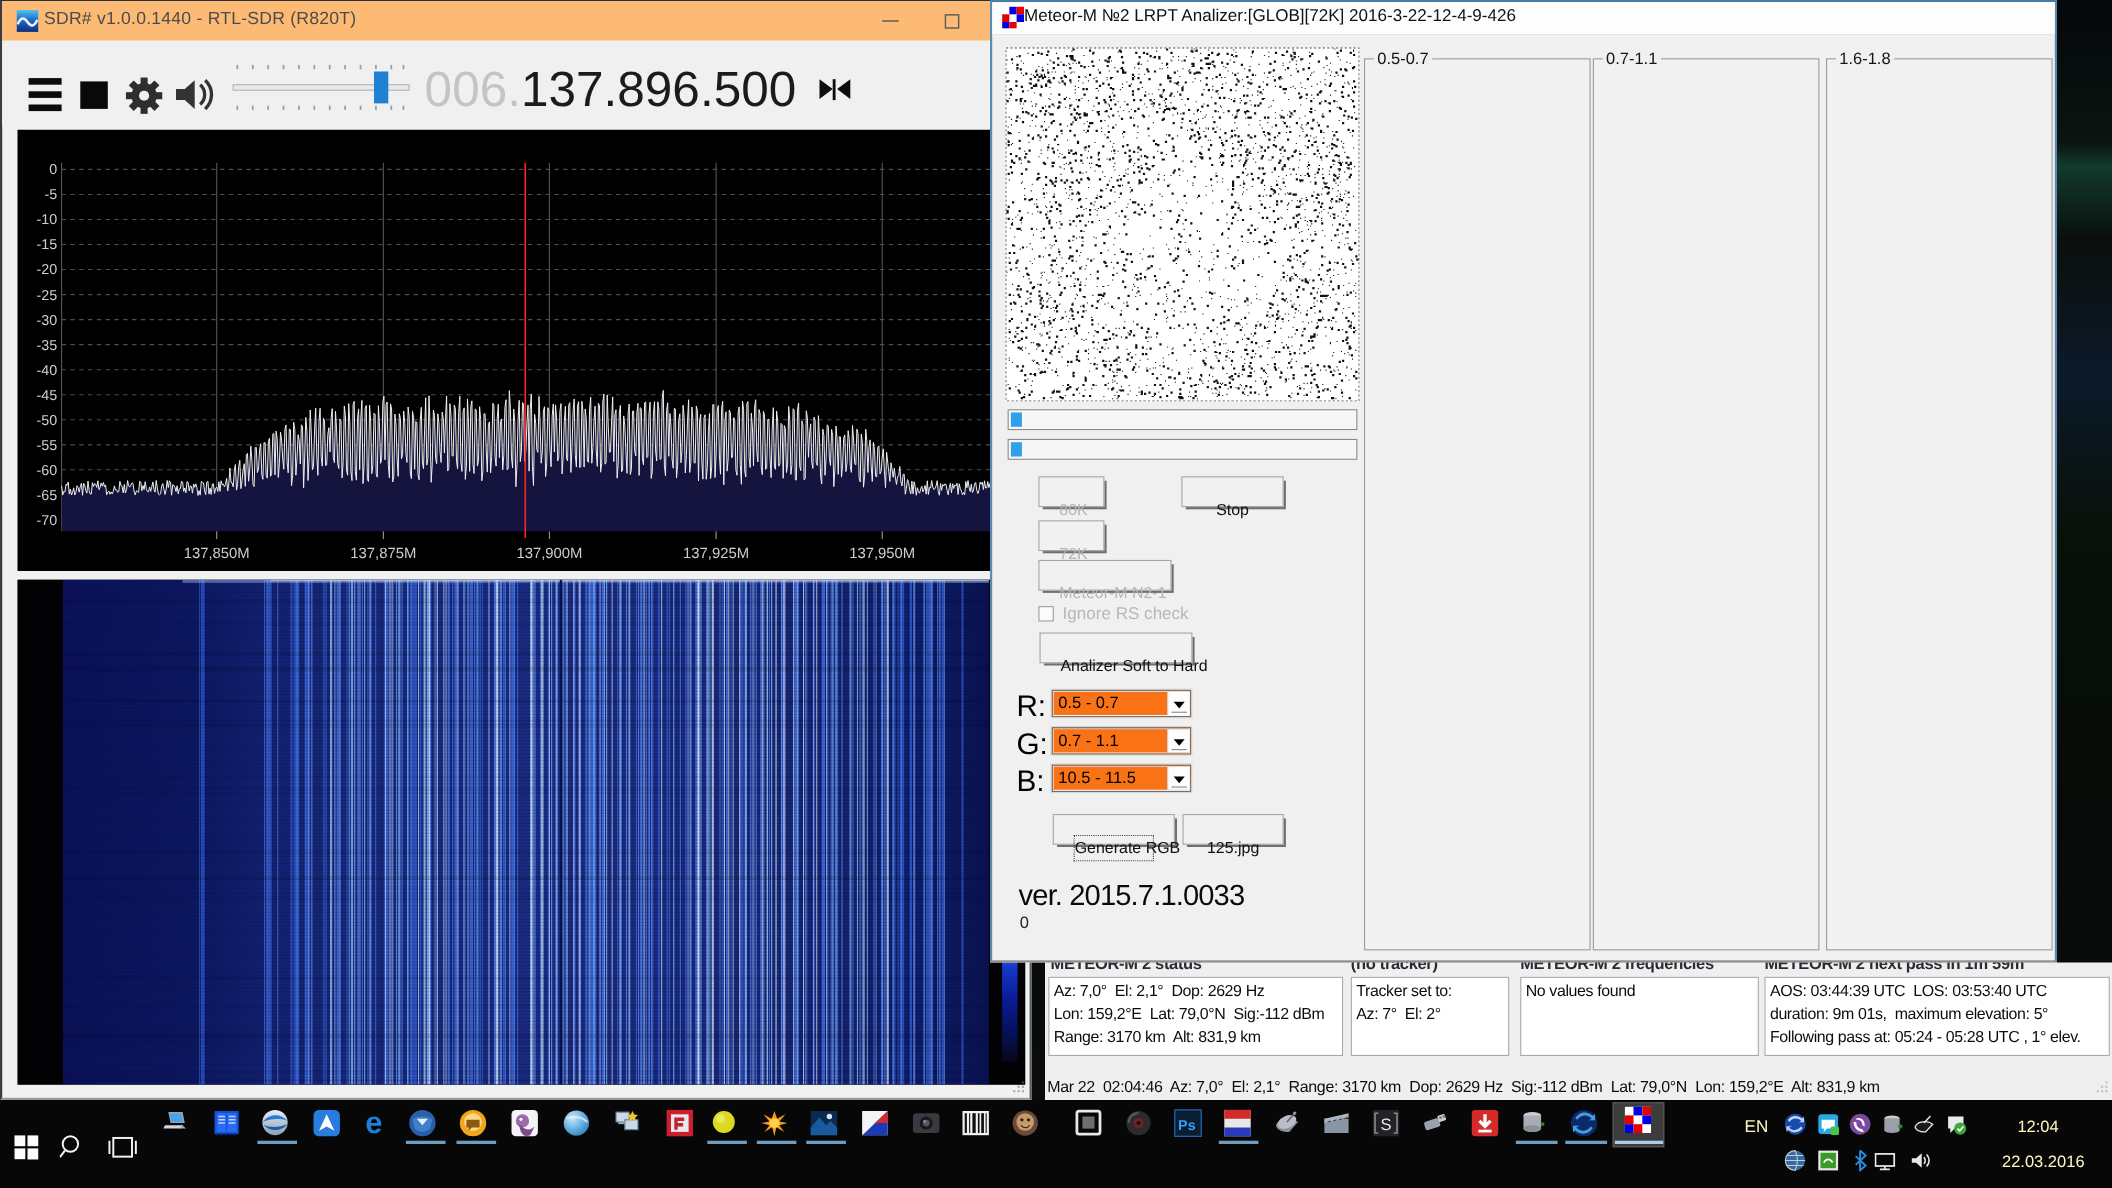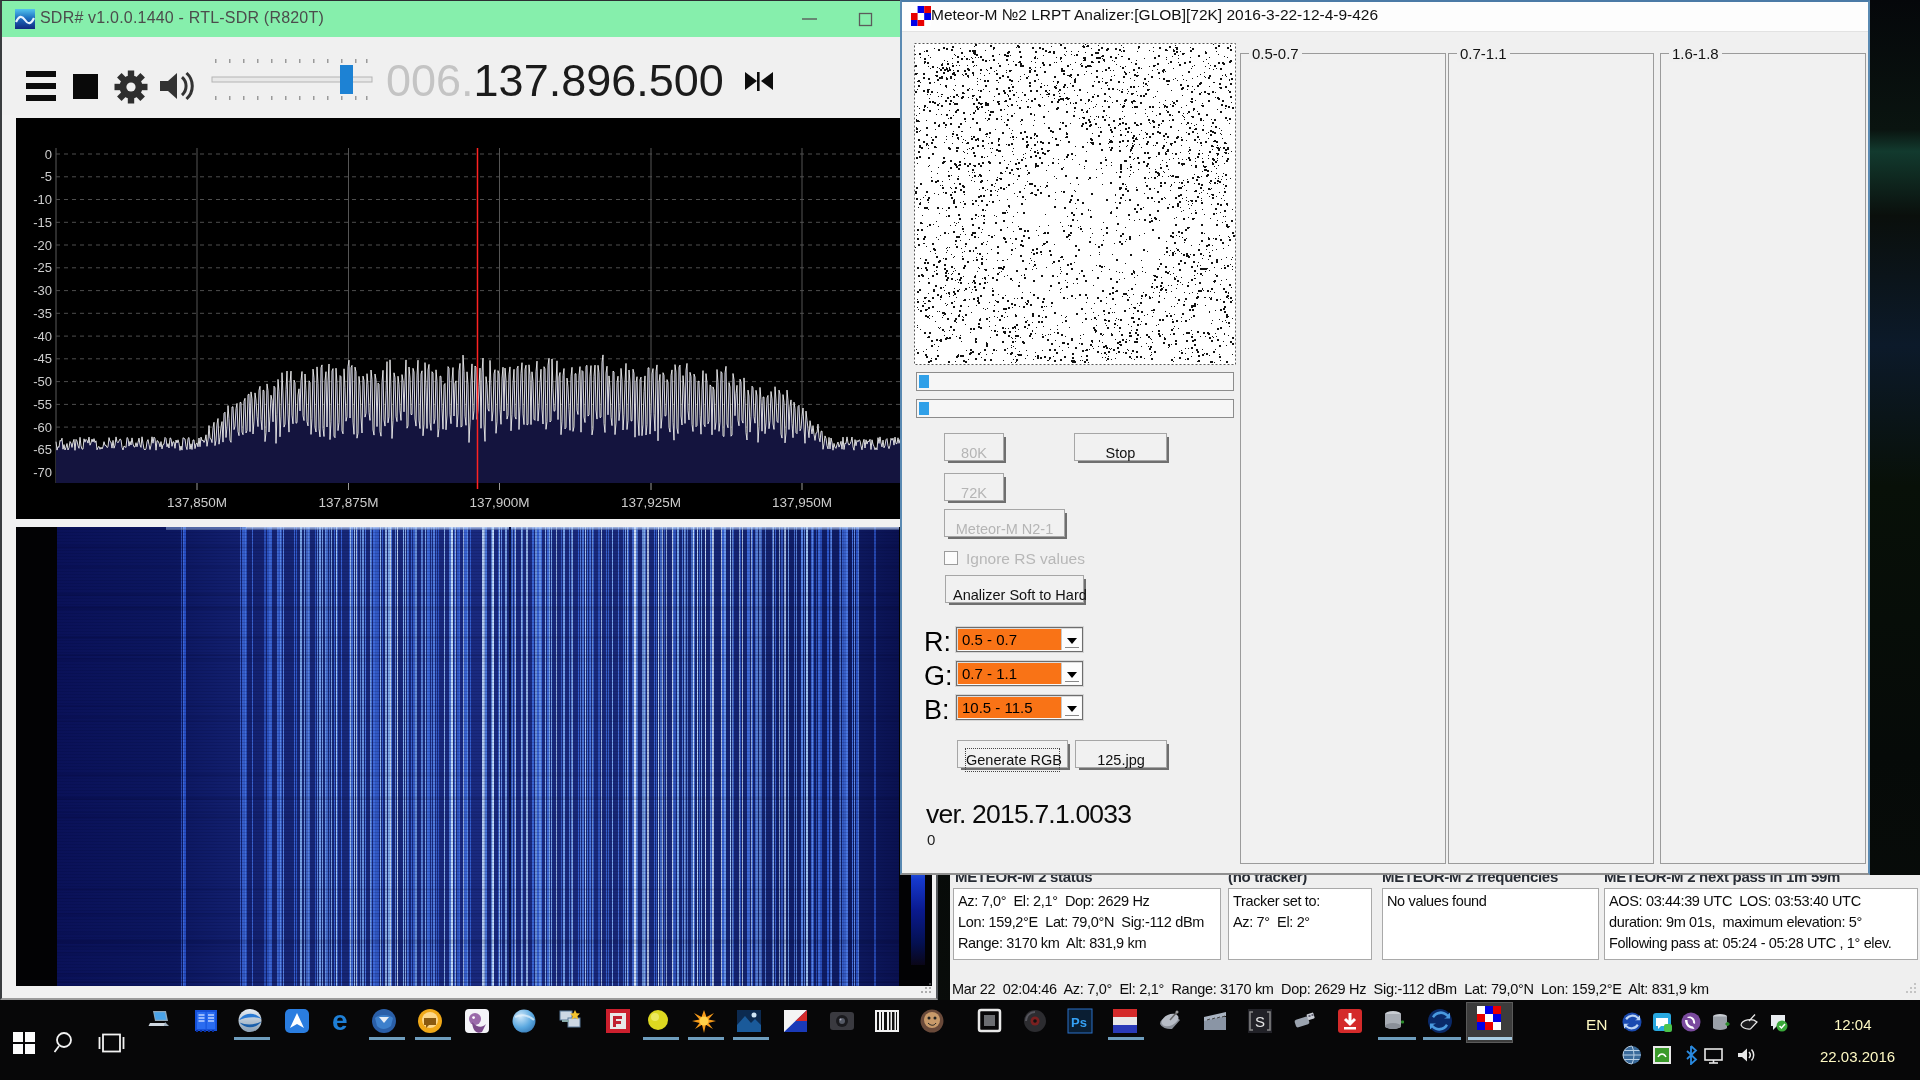--- a/index.html
+++ b/index.html
@@ -1,40 +1,40 @@
 <!DOCTYPE html>
 <html><head><meta charset="utf-8">
 <style>
 *{margin:0;padding:0;box-sizing:border-box}
 html,body{width:1920px;height:1080px;overflow:hidden;background:#0b100e;font-family:"Liberation Sans",sans-serif}
 .abs{position:absolute}
 #desk{position:absolute;inset:0;background:linear-gradient(180deg,#05070a 0%,#0a1410 12%,#123a2e 14%,#0a0f0c 20%,#0c1a2a 32%,#081008 45%,#060a08 70%,#0a0d0b 100%)}
 
 #sdr{position:absolute;left:0;top:0;width:938px;height:1000px;background:#f1f1f1;border-left:2px solid #3a3d40;border-top:1px solid #2c2f33;border-right:2px solid #55585c;border-bottom:2px solid #9a9a9a}
-#sdr .tb{position:absolute;left:0;top:0;width:100%;height:36px;background:#86efac}
+#sdr .tb{position:absolute;left:0;top:0;width:100%;height:36px;background:#fdba74}
 #sdr .tb .ttl{position:absolute;left:38px;top:8px;font-size:16px;color:#4c4c4c;letter-spacing:.2px}
 #sdrico{position:absolute;left:13px;top:8px;width:20px;height:20px}
 .capbtn{position:absolute;top:0;width:45px;height:33px;color:#5b5b5b}
 #toolbar{position:absolute;left:0;top:36px;width:100%;height:78px;background:#f0f0f0}
 #freq{position:absolute;left:384px;top:21px;font-size:45px;line-height:45px;color:#1b1b1b;font-weight:400}
 #freq .dim{color:#c4c4c4}
 #specwrap{position:absolute;left:14px;top:117px;width:916px;height:401px;background:#000}
 #wfwrap{position:absolute;left:14px;top:526px;width:916px;height:459px;background:#020204}
 #sdrgrip{position:absolute;right:4px;bottom:3px;width:12px;height:12px;opacity:.55}
 
 #lrpt{position:absolute;left:900px;top:0;width:970px;height:875px;background:#f0f0f0;border-left:2px solid #5a8ab2;border-top:2px solid #4a7aa6;border-right:2px solid #5a8ab2;border-bottom:2px solid #8f8f8f}
 #lrpt .tb{position:absolute;left:0;top:0;width:100%;height:30px;background:#fdfdfd;border-bottom:1px solid #e2e2e2}
 #lrpt .tb .ttl{position:absolute;left:29px;top:4px;font-size:15.5px;color:#111}
 #lrptico{position:absolute;left:9px;top:4px;width:20px;height:20px}
 #noisewrap{position:absolute;left:12px;top:41px;width:322px;height:322px}
 .pbar{position:absolute;left:14px;width:318px;height:19px;background:#f6f6f6;border:1px solid #8c8c8c}
 .pbar>i{position:absolute;left:2px;top:2px;width:10px;height:13px;background:#30a0e8}
 .btn{position:absolute;background:#f1f1f1;border:1px solid #a6a6a6;box-shadow:3px 3px 0 -1px #6f6f6f;font-size:14.5px;color:#111;text-align:center;white-space:nowrap;font-family:"Liberation Sans",sans-serif}
 .btn.dis{color:#b5b5b5}
-.btn>span{display:block;margin:7px}
+.btn>span{display:block;margin:18px}
 .btn.focus>span{border:1px dotted #444;padding:1px 0}
 #cbx{position:absolute;left:42px;top:549px;width:14px;height:14px;background:#fcfcfc;border:1px solid #9c9c9c}
 .rgb-lab{position:absolute;left:22px;font-size:27px;color:#000;width:40px}
 .combo{position:absolute;left:54px;width:127px;height:25px;background:#f97316;border:1px solid #6e6e6e;box-shadow:1px 1px 0 #dcdcdc inset, -1px -1px 0 #f8f8f8 inset;outline:1px solid #d6d6d6}
 .combo .val{position:absolute;left:5px;top:3px;font-size:15px;color:#000}
 .combo .arr{position:absolute;right:1px;top:1px;bottom:1px;width:20px;background:#fdfdfd;border-left:1px solid #c8c8c8}
 .combo .arr:after{content:"";position:absolute;left:5px;top:9px;border:5px solid transparent;border-top:6px solid #000}
 .combo .arr:before{content:"";position:absolute;left:3px;bottom:2px;right:2px;height:1px;background:#888}
 #ver{position:absolute;left:24px;top:797px;font-size:26.5px;letter-spacing:-0.8px;color:#0a0a0a}
 #zero{position:absolute;left:25px;top:829px;font-size:15px;color:#222}
@@ -541,21 +541,21 @@
  <div class="btn" style="left:172px;top:431px;width:93px;height:28px;line-height:24px">
       <span>Stop</span>
     </div>
  <div class="btn dis" style="left:42px;top:471px;width:60px;height:28px;line-height:24px">
       <span>72K</span>
     </div>
  <div class="btn dis" style="left:42px;top:507px;width:121px;height:28px;line-height:24px">
       <span>Meteor-M N2-1</span>
     </div>
  <div id="cbx"></div>
- <div class="abs" style="left:64px;top:548px;font-size:15.5px;color:#b7b7b7">Ignore RS values</div>
+ <div class="abs" style="left:64px;top:548px;font-size:15.5px;color:#b7b7b7">Ignore RS check</div>
  <div class="btn" style="left:43px;top:573px;width:139px;height:28px;line-height:24px">
       <span>Analizer Soft to Hard</span>
     </div>
  <div class="rgb-lab" style="top:625px">R:</div>
  <div class="combo" style="top:625px">
       <span class="val">0.5 - 0.7</span>
       <span class="arr"></span>
     </div>
  <div class="rgb-lab" style="top:659px">G:</div>
  <div class="combo" style="top:659px">

